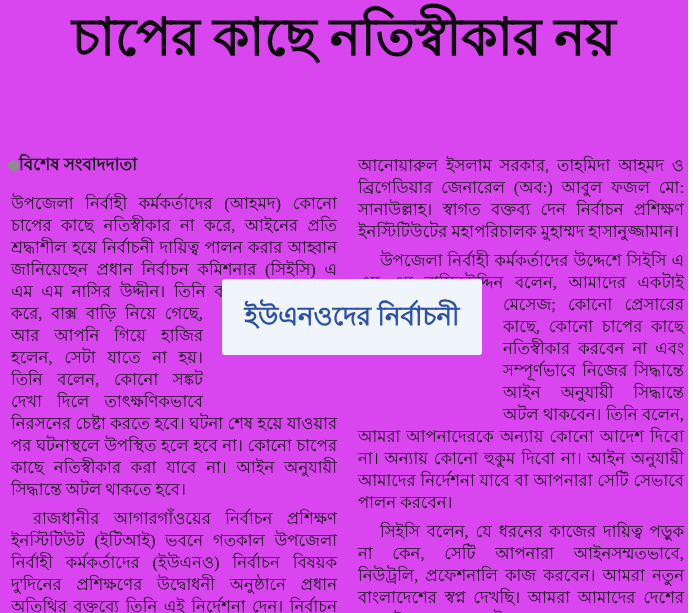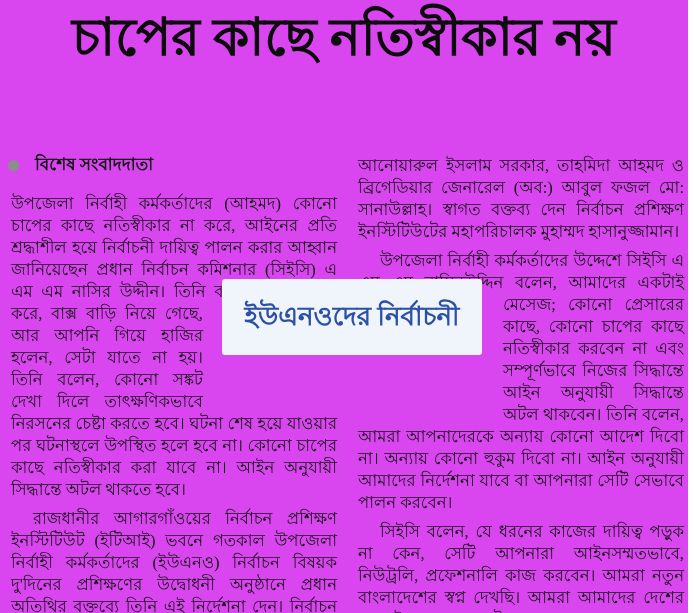--- a/index.html
+++ b/index.html
@@ -22,21 +22,21 @@
     line-height: 1.22;
     color: #0c0c0c;
     letter-spacing: 0px;
   }
   .headline .hl-line { display: block; }
   .byline {
     position: absolute;
     left: 8px; top: 151px;
     display: flex;
     align-items: center;
-    gap: 16px;
+    gap: 0;
     font-weight: 700;
     font-size: 17px;
     color: #151515;
   }
   .byline-bullet {
     width: 11px; height: 11px;
     border-radius: 50%;
     display: inline-block;
   }
   .col {

